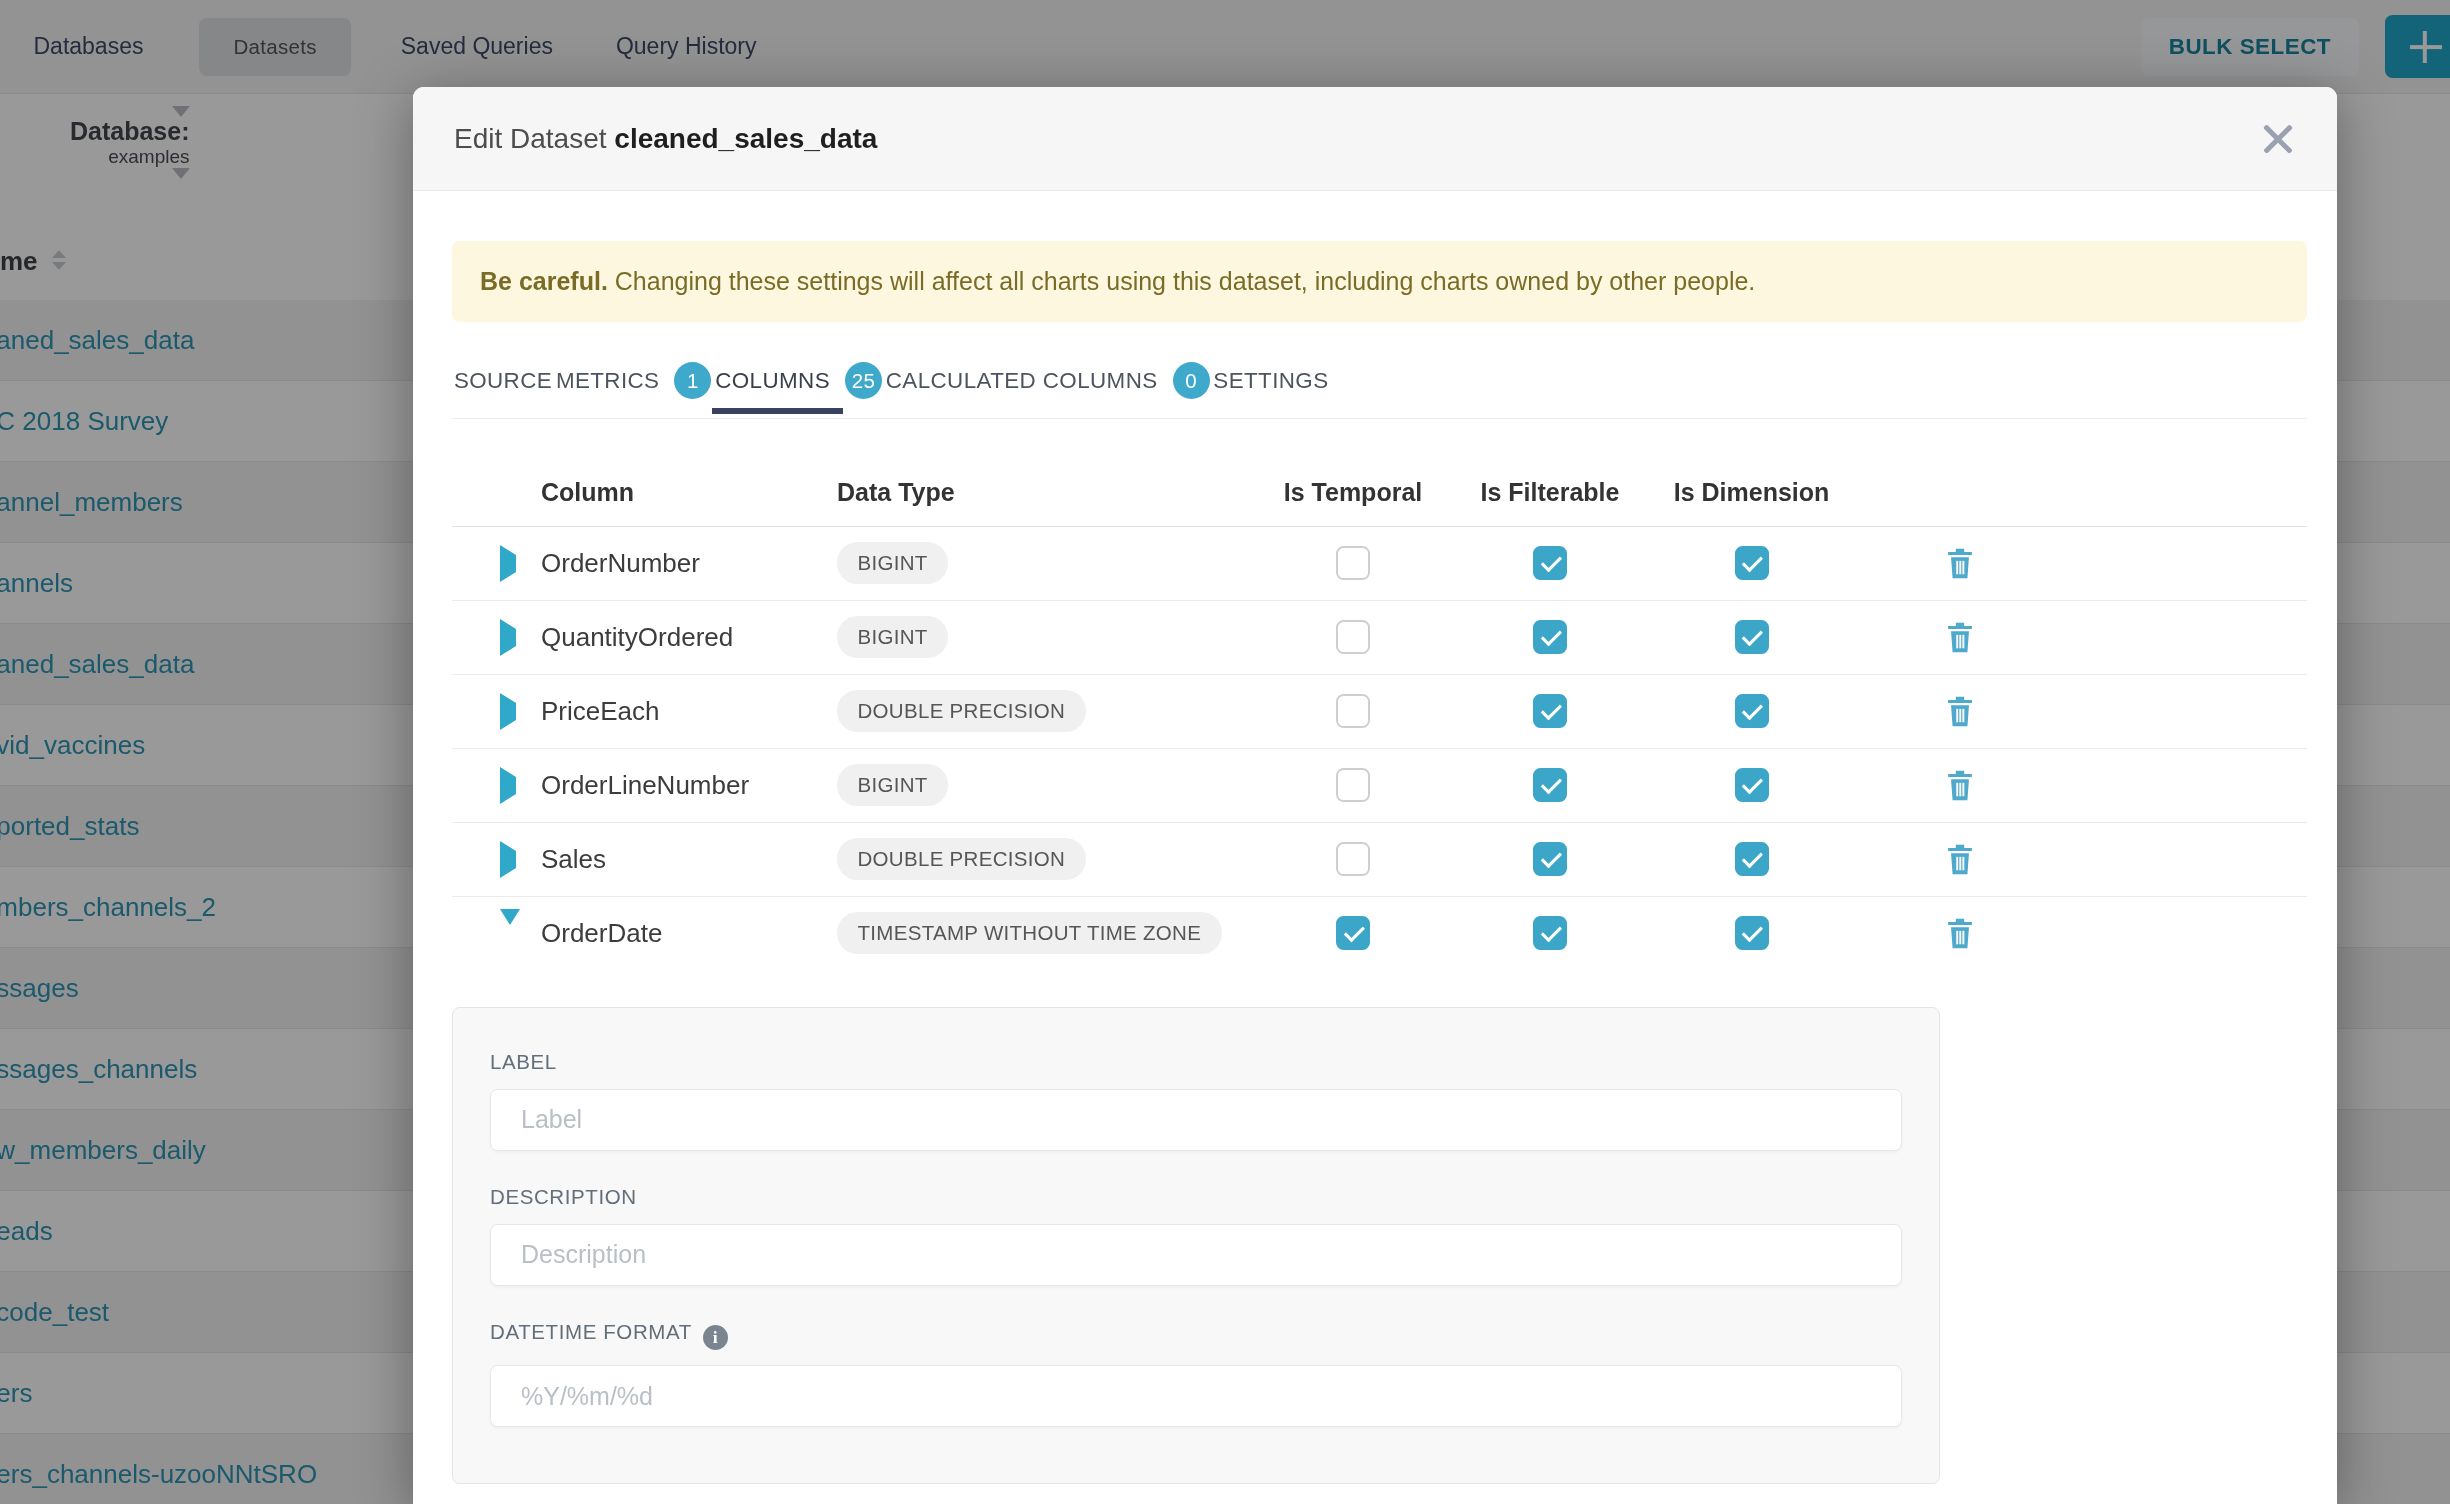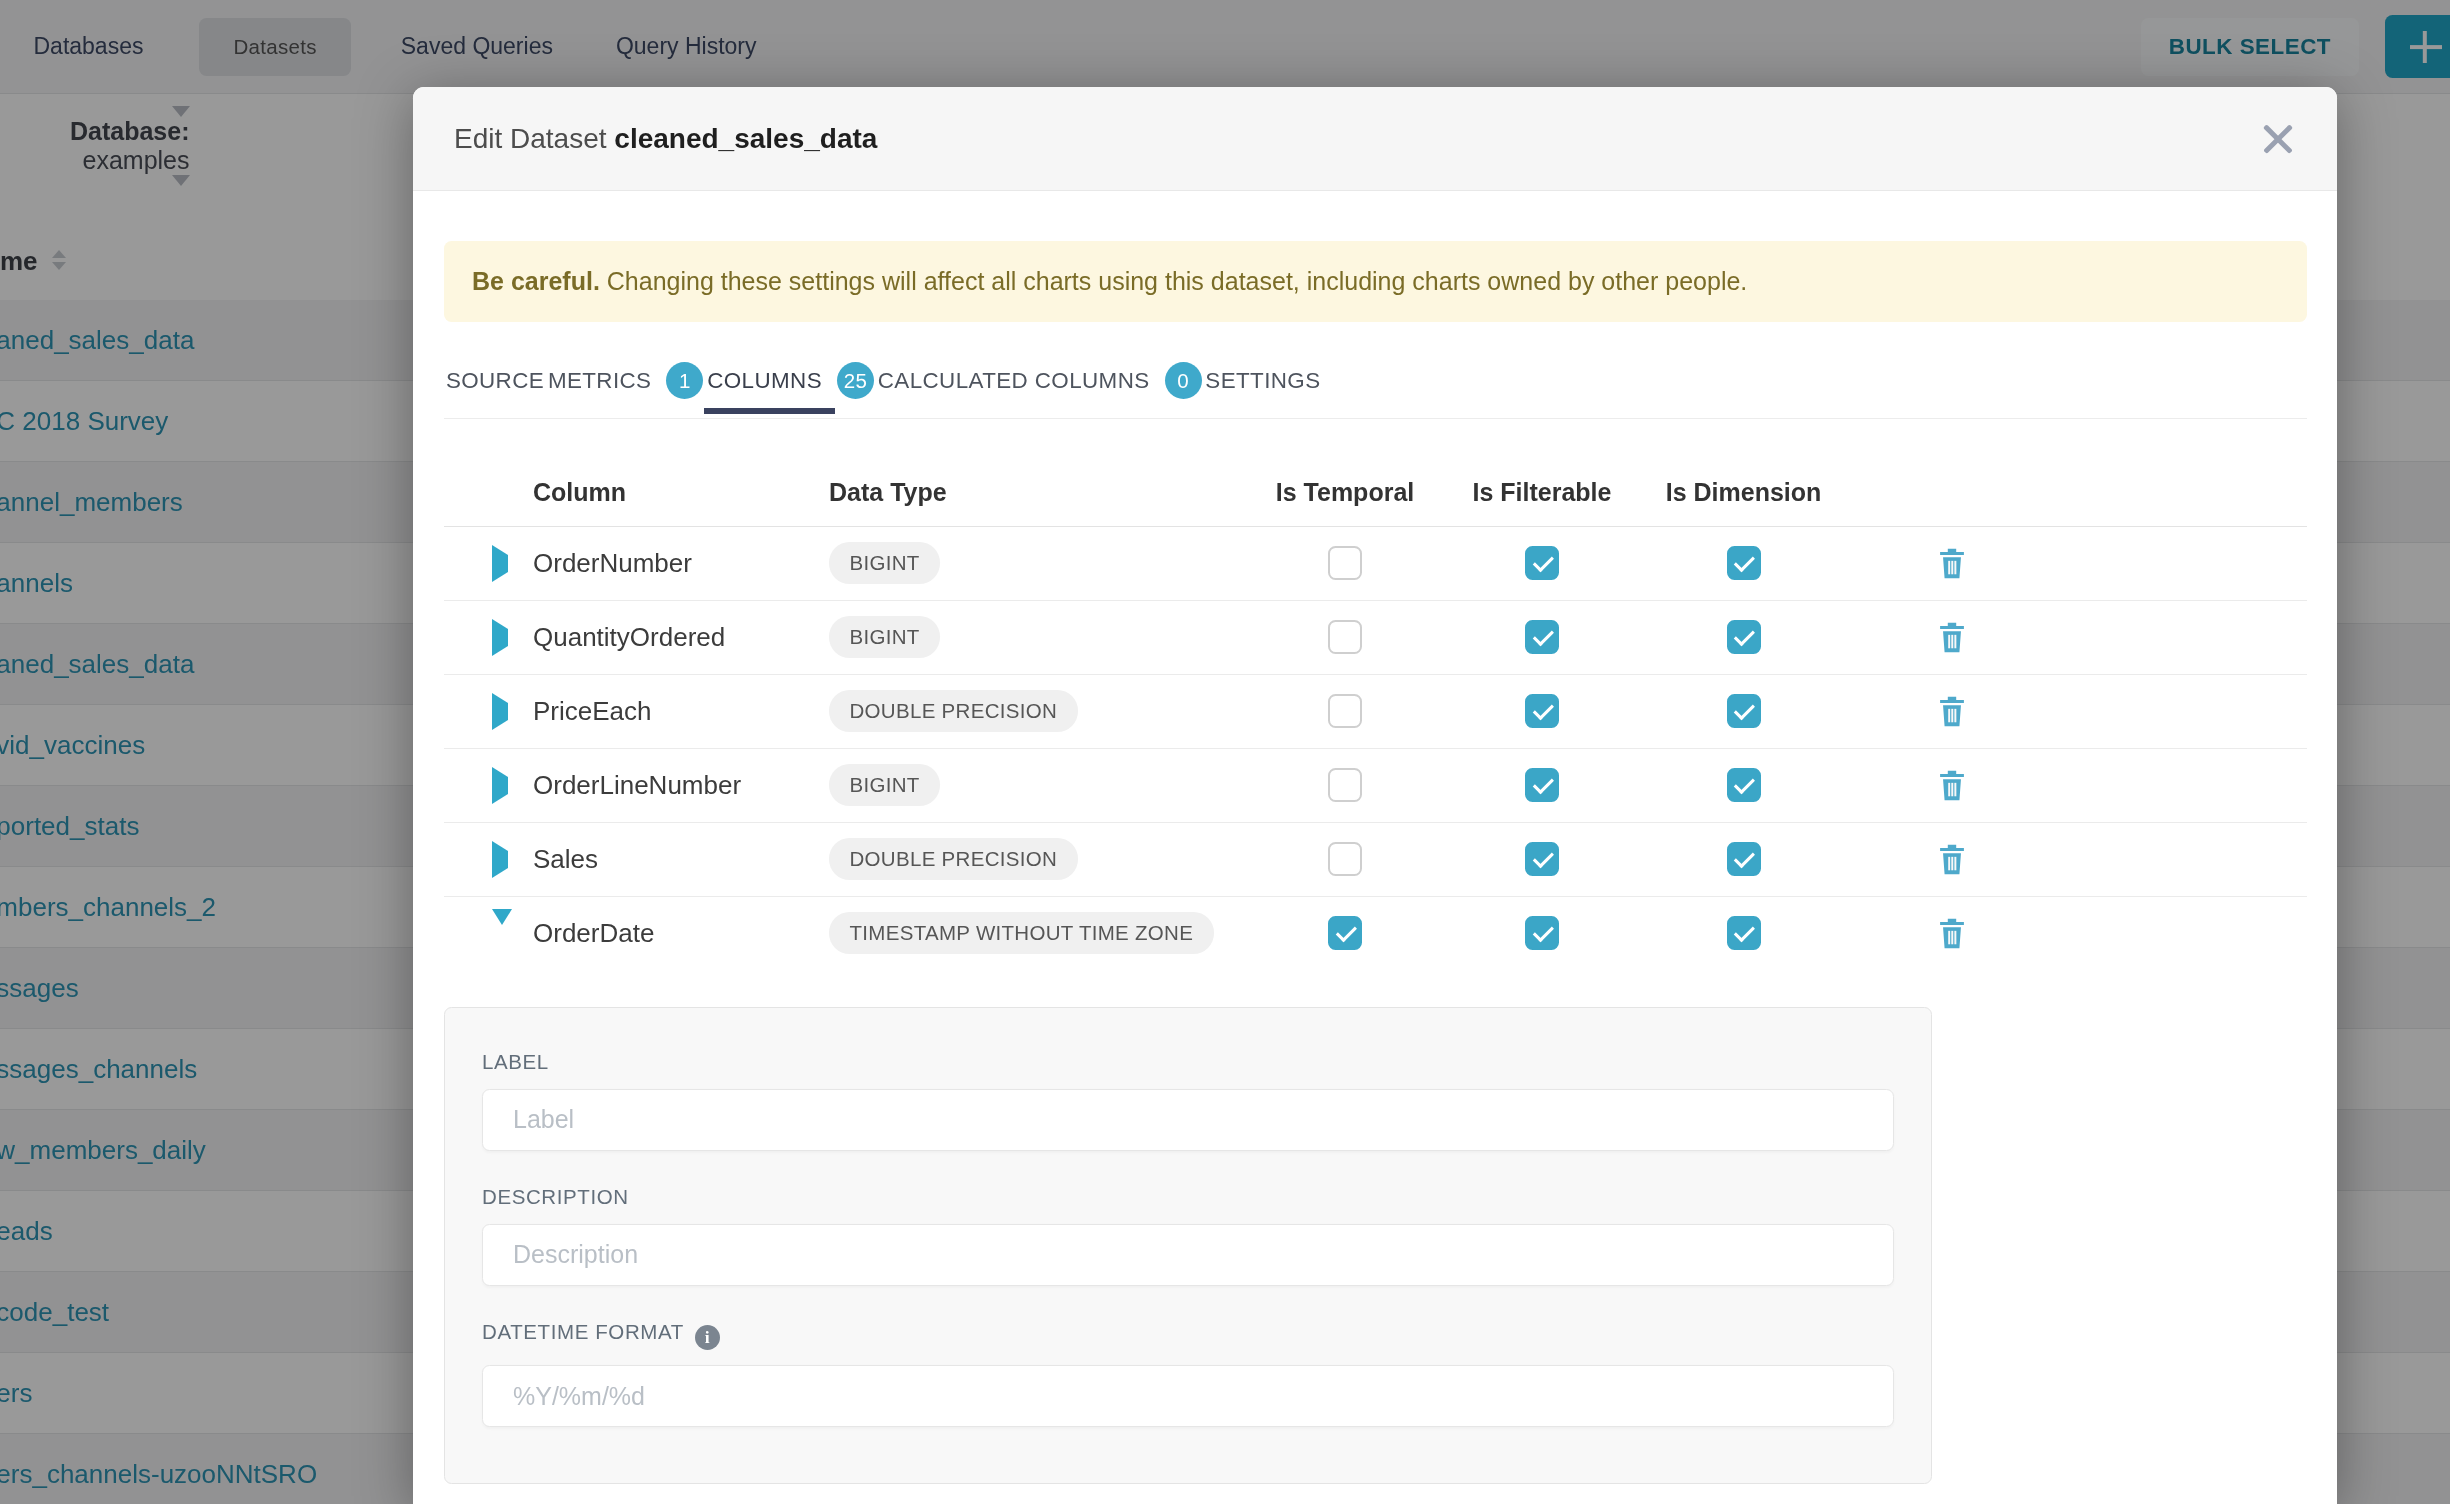--- a/index.html
+++ b/index.html
@@ -19,21 +19,21 @@
   .plus-btn{background:#20A7C9;border-radius:7.5px;width:97px;height:63px;margin-left:26px;
     margin-right:-32px;position:relative;}
   .plus-btn::before,.plus-btn::after{content:"";position:absolute;background:#fff;left:50%;top:50%;}
   .plus-btn::before{width:32px;height:4.7px;transform:translate(-24px,-1.9px);}
   .plus-btn::after{width:4.7px;height:32px;transform:translate(-11.2px,-16px);}
 
   .toolbar{position:absolute;top:106px;left:0;height:71px;display:flex;align-items:flex-end;flex-direction:column;}
   .caret-down{width:0;height:0;border-left:9.3px solid transparent;border-right:9.3px solid transparent;
     border-top:11.2px solid #B9BDC5;display:inline-block;}
   .db-label{font-size:25px;font-weight:700;color:#43474F;margin-left:70px;}
-  .db-value{font-size:25px;color:#4A4E57;margin-left:20.5px;}
+  .db-value{font-size:19px;color:#4A4E57;margin-left:20.5px;}
   .db-caret{margin-left:15px;}
   .tb-caret{margin-left:22.4px;}
 
   .listhead{position:absolute;top:224px;left:0;right:0;height:76px;border-bottom:1.9px solid #E3E5E7;}
   .name-h{position:absolute;left:0px;top:22.4px;font-size:26px;font-weight:700;color:#3E4249;}
   .sort-icon{position:absolute;left:52px;top:26px;width:15px;}
   .sort-icon span{display:block;width:0;height:0;border-left:7.5px solid transparent;border-right:7.5px solid transparent;}
   .sort-up{border-bottom:8.4px solid #C9CDD3;margin-bottom:3.7px;}
   .sort-dn{border-top:8.4px solid #C9CDD3;}
   .actions-h{position:absolute;left:2132px;top:22.4px;font-size:26px;font-weight:600;color:#45484E;}
@@ -52,21 +52,21 @@
   .modal-header{height:103px;background:#F6F6F6;border-bottom:1.9px solid #E8E8E8;
     border-radius:11.2px 11.2px 0 0;display:flex;align-items:center;padding:0 41px;}
   .modal-title{font-size:28px;color:#4D4D4D;}
   .modal-title b{color:#1F1F1F;font-weight:700;}
   .close-x{margin-left:auto;width:37px;height:37px;position:relative;cursor:pointer;}
   .close-x::before,.close-x::after{content:"";position:absolute;left:50%;top:50%;width:37px;height:4.7px;
     background:#9AA1B1;border-radius:1.9px;}
   .close-x::before{transform:translate(-50%,-50%) rotate(45deg);}
   .close-x::after{transform:translate(-50%,-50%) rotate(-45deg);}
 
-  .modal-body{padding:50px 30px 0 31px;}
+  .modal-body{padding:50px 30px 0 31px;margin-left:8px;}
   .warning{background:#FDF7E0;border-radius:7.5px;padding:26px 28px;font-size:25px;color:#7A6C27;}
   .warning b{font-weight:700;}
 
   .tabs{display:flex;border-bottom:1.9px solid #ECECEC;margin-top:40px;}
   .tab{display:flex;align-items:center;gap:15px;padding:0 1.9px 18.6px 1.9px;font-size:22.4px;
     color:#4E545E;letter-spacing:0.4px;white-space:nowrap;cursor:pointer;}
   .tab .tlabel{position:relative;}
   .tab.active{color:#3A3F4C;}
   .tab.active .tlabel::after{content:"";position:absolute;left:-3.7px;right:-13px;bottom:-20.5px;
     height:5.6px;background:#3A425F;}

